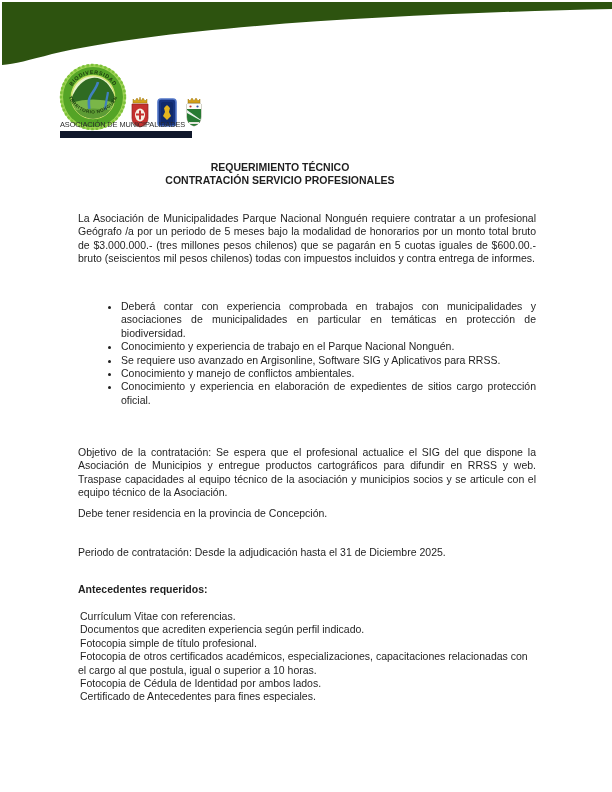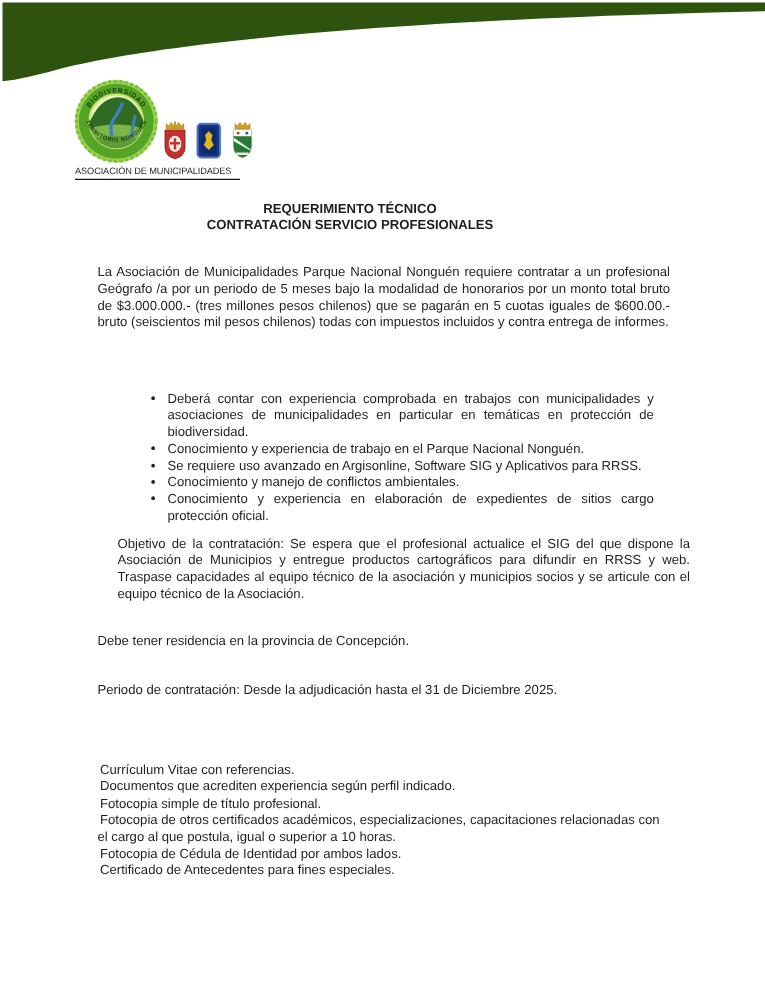--- a/index.html
+++ b/index.html
@@ -14,37 +14,37 @@
   .abs{position:absolute;}
   
   .swoosh{left:0;top:0;width:612px;height:70px;}
   
   .logo{left:58px;top:62px;width:70px;height:70px;}
   .shield{top:96px;width:24px;height:33px;}
   .shield1{left:128px;}
   .shield2{left:155px;}
   .shield3{left:182px;}
   .org-name{
-    left:60px;top:132px;width:132px;
+    left:60px;top:120px;width:132px;
     font-size:7.4px;letter-spacing:-0.1px;color:#2a2a2a;
-    border-bottom:1px solid #0f172a;padding-bottom:2px;
+    border-bottom:7px solid #0f172a;padding-bottom:2px;
     white-space:nowrap;
   }
   
   .doc-title{
     left:0;top:161px;width:560px;
     text-align:center;font-weight:bold;font-size:10.5px;line-height:13.4px;
   }
   .body-block{left:78px;width:458px;font-size:10.5px;line-height:13.4px;}
   .justify{text-align:justify;}
   .p-intro{top:212px;}
   .bullet-list{top:300px;}
-  .bullet-list ul{margin:13px;padding:0 0 0 43px;list-style:disc;}
+  .bullet-list ul{margin:0;padding:0 0 0 43px;list-style:disc;}
   .bullet-list li{text-align:justify;padding-left:0;}
-  .p-objective{top:429px;margin-left:16px;}
+  .p-objective{top:446px;}
   .p-residence{top:507px;}
   .p-period{top:546px;}
   .h-antecedentes{top:583px;font-weight:bold;}
   .antecedentes-list{top:610px;}
   .antecedentes-list div{text-indent:2px;}
 </style>
 </head>
 <body>
 
 <div class="page">
@@ -122,20 +122,21 @@
         <li>Conocimiento y experiencia en elaboración de expedientes de sitios cargo protección oficial.</li>
       </ul>
   </div>
 
   <div class="abs body-block justify p-objective">Objetivo de la contratación: Se espera que el profesional actualice el SIG del que dispone la Asociación de Municipios y entregue productos cartográficos para difundir en RRSS y web. Traspase capacidades al equipo técnico de la asociación y municipios socios y se articule con el equipo técnico de la Asociación.</div>
 
   <div class="abs body-block p-residence">Debe tener residencia en la provincia de Concepción.</div>
 
   <div class="abs body-block p-period">Periodo de contratación: Desde la adjudicación hasta el 31 de Diciembre 2025.</div>
 
+  <div class="abs body-block h-antecedentes">Antecedentes requeridos:</div>
 
   <div class="abs body-block antecedentes-list">
     <div>
 
     <div>Currículum Vitae con referencias.</div>
         <div>Documentos que acrediten experiencia según perfil indicado.</div>
         <div>Fotocopia simple de título profesional.</div>
         <div>Fotocopia de otros certificados académicos, especializaciones, capacitaciones relacionadas con el cargo al que postula, igual o superior a 10 horas.</div>
         <div>Fotocopia de Cédula de Identidad por ambos lados.</div>
         <div>Certificado de Antecedentes para fines especiales.</div>

